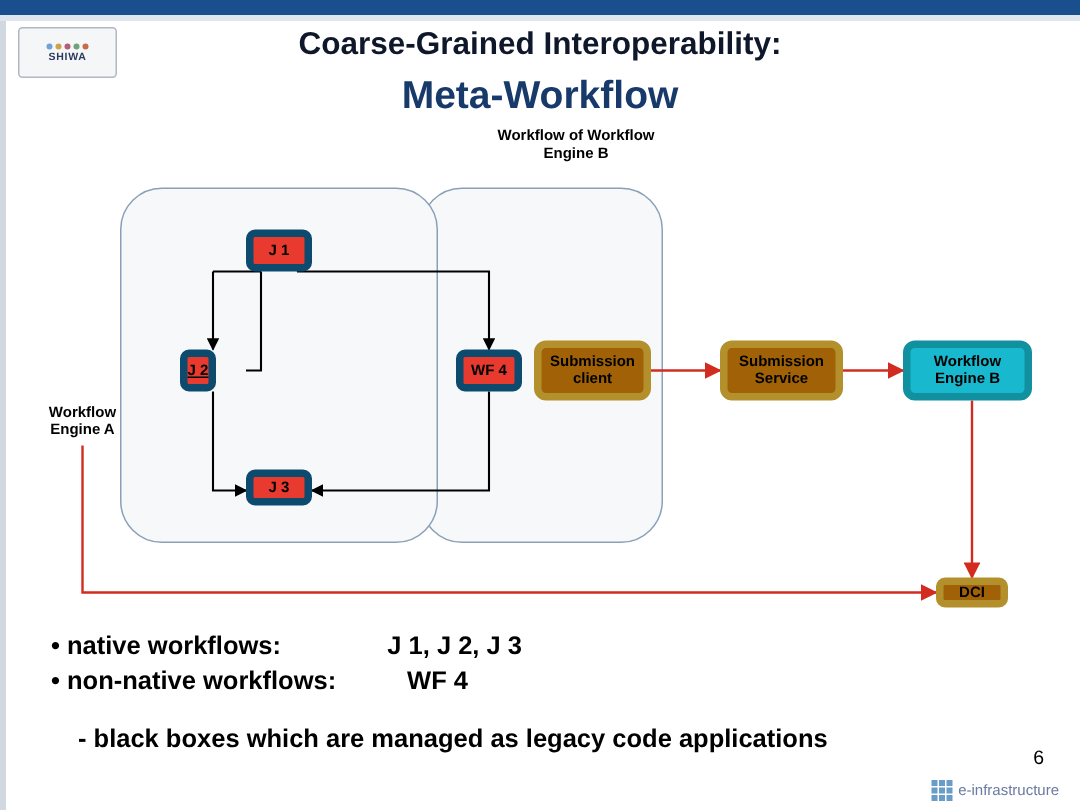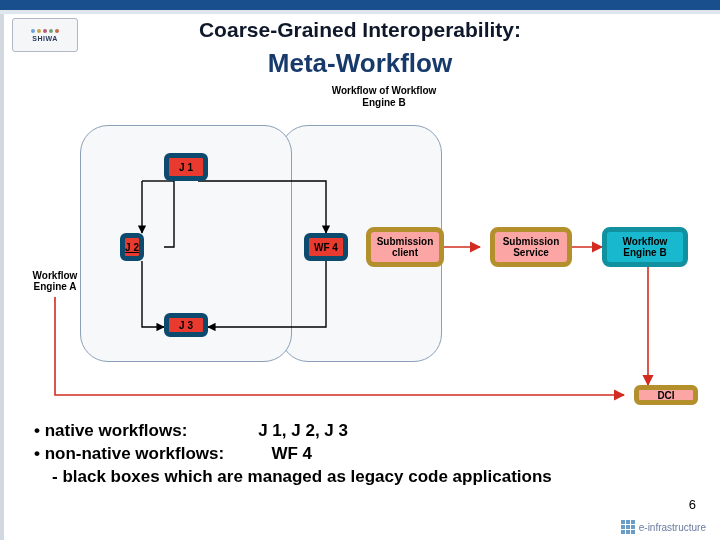--- a/index.html
+++ b/index.html
@@ -118,47 +118,47 @@
     font-size: 10px;
     font-weight: bold;
     display: flex;
     align-items: center;
     justify-content: center;
     text-align: center;
     line-height: 1.1;
     box-sizing: border-box;
   }
   .red   { background: #e83a2e; color:#000; }
-  .yellow{ background: #fca5a5; color:#000; border-color:#b3902b;margin-left:10px;}
+  .yellow{ background: #a16207; color:#000; border-color:#b3902b;}
   .cyan  { background: #18b9ce; color:#000; border-color:#1190a0;}
 
   .j1 { left: 144px; top: 68px; width: 44px; height: 28px; }
   .j2 { left: 100px; top: 148px; width: 24px; height: 28px; text-decoration: underline; }
   .j3 { left: 144px; top: 228px; width: 44px; height: 24px; }
   .wf4{ left: 284px; top: 148px; width: 44px; height: 28px; }
 
   .subclient { left: 336px; top: 142px; width: 78px; height: 40px; font-size: 10px; border-radius:8px; }
   .subservice{ left: 460px; top: 142px; width: 82px; height: 40px; font-size: 10px; border-radius:8px; }
   .wfengb   { left: 582px; top: 142px; width: 86px; height: 40px; font-size: 10px; border-radius:8px; }
   .wfenga   { left: 4px;   top: 180px; width: 62px; height: 32px; font-size: 10px; border:none; background:none; }
 
-  .dci { left: 604px; top: 300px; width: 64px; height: 20px; font-size: 10px; }
+  .dci { left: 604px; top: 300px; width: 48px; height: 20px; font-size: 10px; }
 
   .bullets {
     position: absolute;
     top: 420px;
     left: 34px;
     right: 20px;
     font-size: 17px;
     color: #000;
     line-height: 1.35;
   }
   .bullets .row { white-space: pre; }
   .bullets .indent { padding-left: 18px; }
-  .bold { font-weight: bold; }
+  .bold { font-weight: bold; margin-top: 16px; }
 
   .pagenum {
     position: absolute;
     bottom: 28px;
     right: 24px;
     font-size: 13px;
   }
   .footer-logo {
     position: absolute;
     bottom: 6px;

